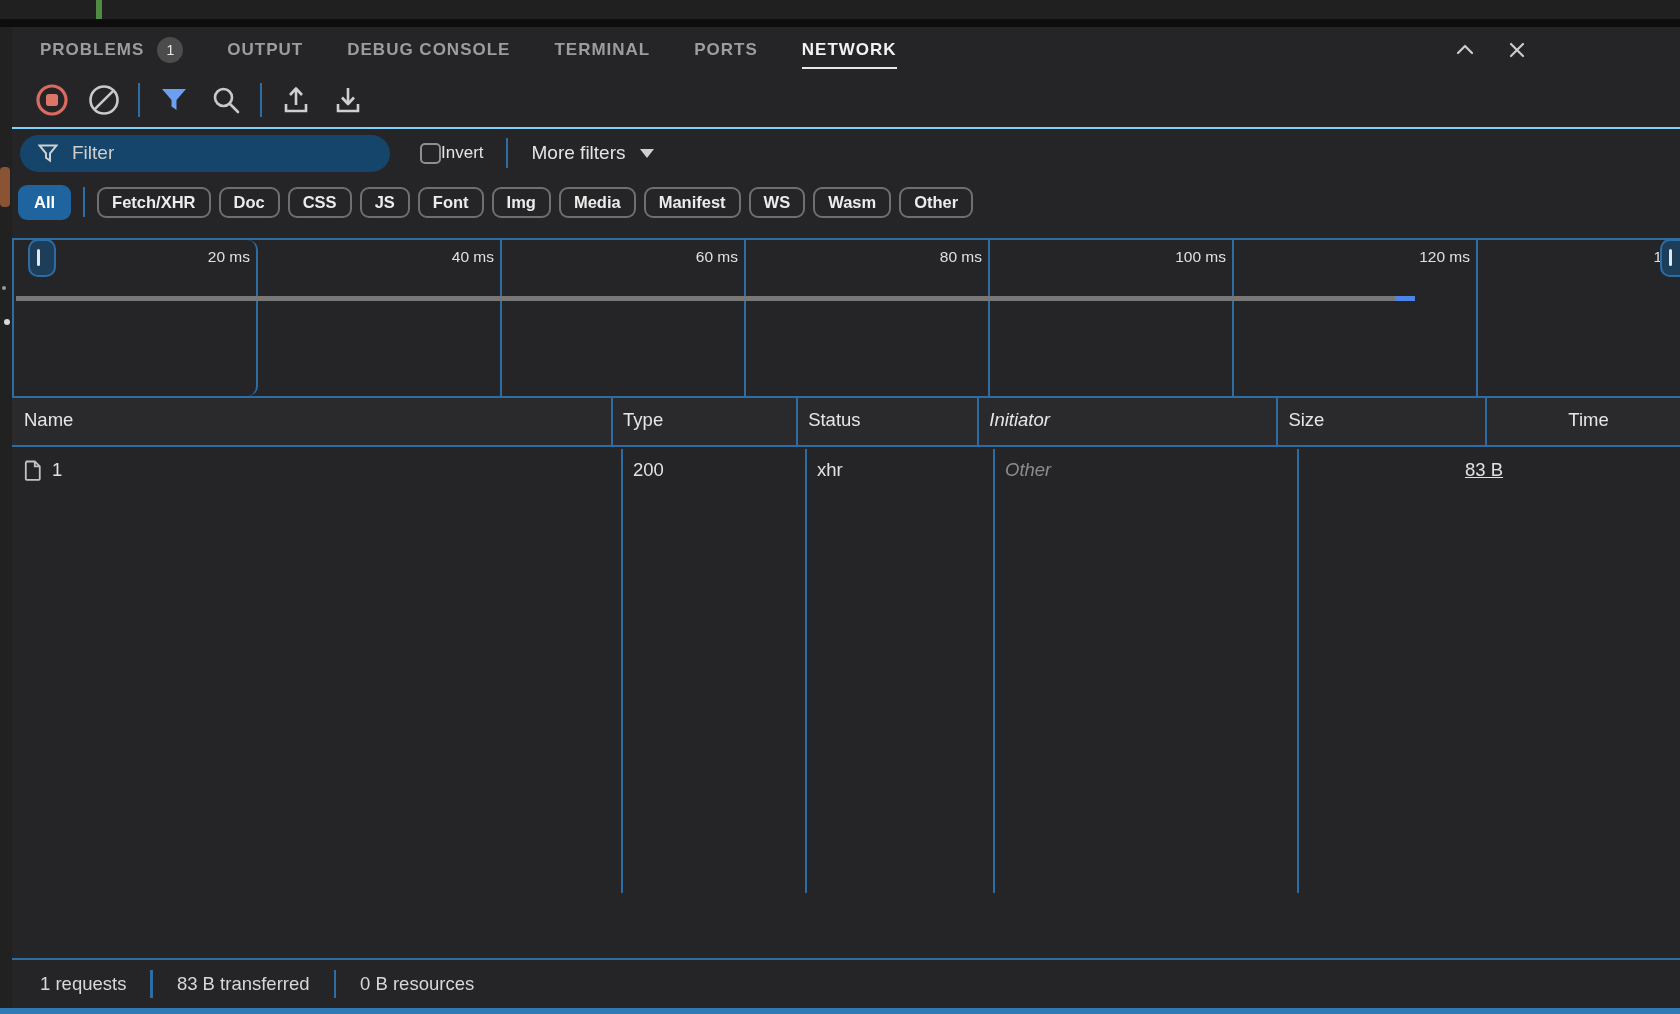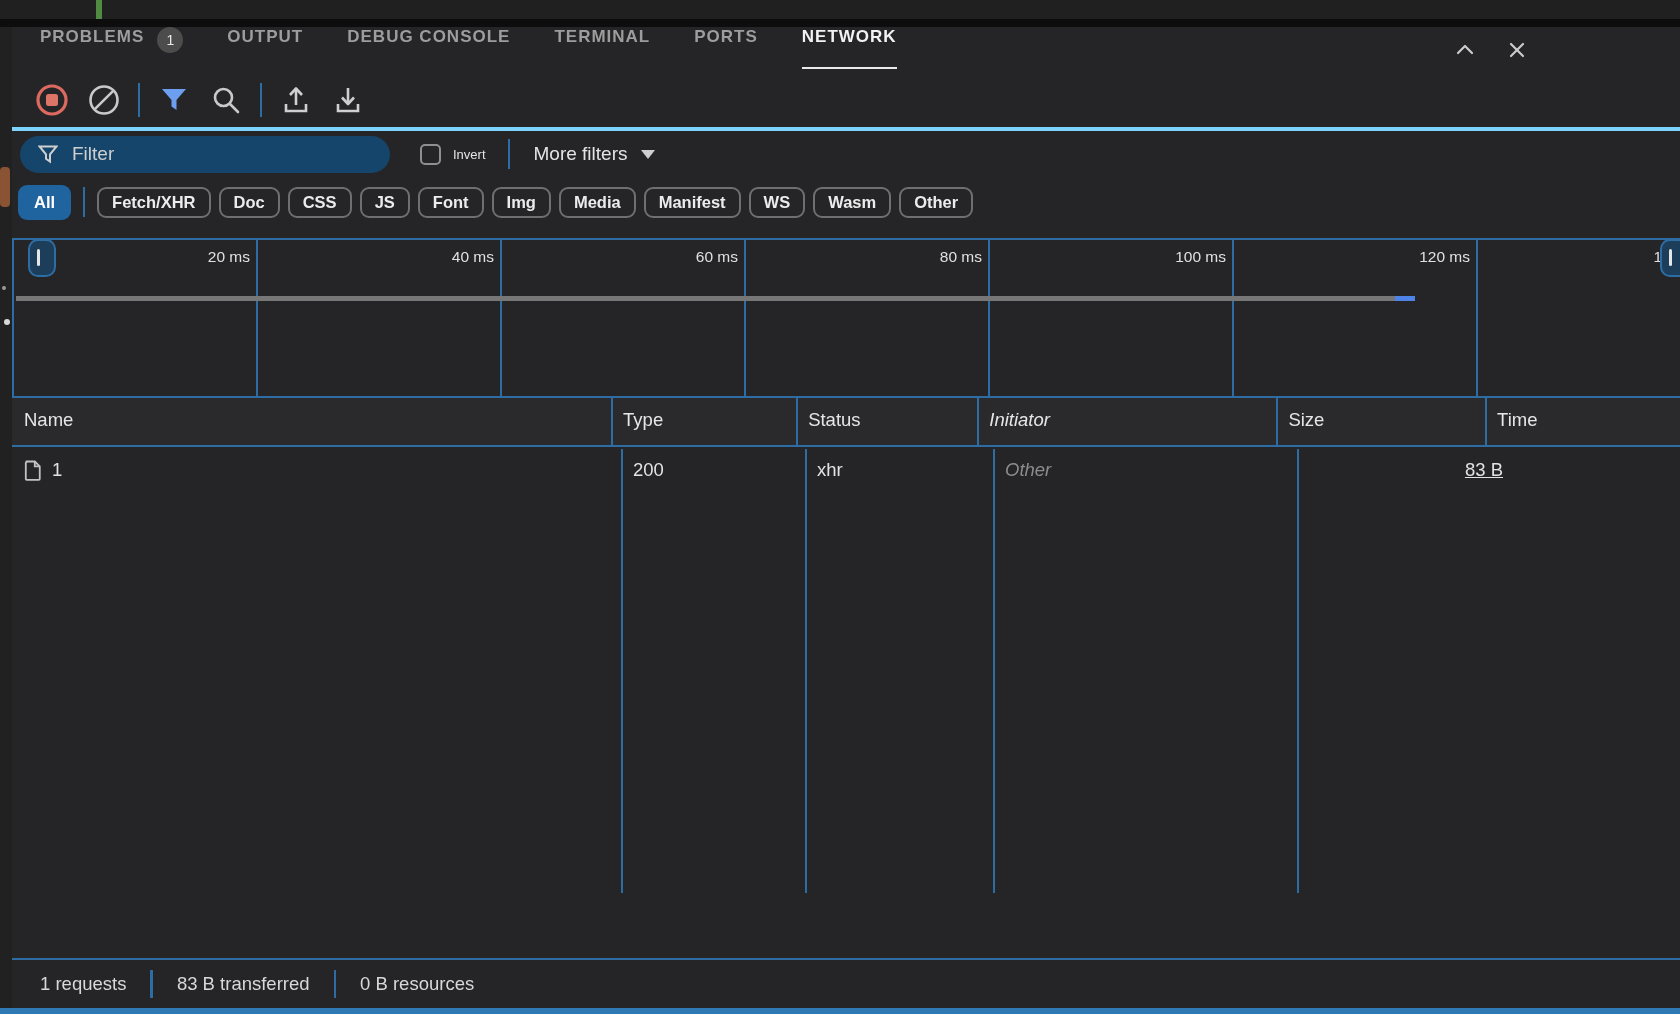--- a/index.html
+++ b/index.html
@@ -13,72 +13,72 @@
   .code-inner{ position:absolute; top:-7px; left:0; white-space:pre; font-family:"DejaVu Sans Mono", monospace; font-size:21px; line-height:26px; }
   .gutter-bar{ position:absolute; left:96px; top:0; width:6px; height:19px; background:#4f8b43; }
   .shadow-band{ position:absolute; left:0; top:19px; width:1680px; height:8px; background:#0d0d0d; }
   
   .left-strip{ position:absolute; left:0; top:27px; width:12px; height:981px; background:#212122; }
   .ruler-mark{ position:absolute; left:0; top:140px; width:10px; height:40px; border-radius:4px; background:#8a5434; }
   .dot-gray{ position:absolute; left:2px; top:259px; width:4px; height:4px; border-radius:50%; background:#9a9a9a; }
   .dot-white{ position:absolute; left:4px; top:292px; width:6px; height:6px; border-radius:50%; background:#d9d9d9; }
   
   .tabbar{ position:absolute; left:12px; top:27px; right:0; height:45px; display:flex; align-items:center; padding-left:28px; }
-  .tab{ position:relative; height:100%; display:flex; gap:13px; margin-right:44px;
+  .tab{ position:relative; height:100%; display:flex; align-items:center; gap:13px; margin-right:44px;
         font-size:17px; font-weight:600; letter-spacing:1px; color:#9d9d9d; cursor:pointer; }
   .tab.active{ color:#f2f2f2; }
   .tab.active::after{ content:""; position:absolute; left:0; right:0; bottom:3px; height:2px; background:#e9e9e9; }
   .badge{ width:26px; height:26px; border-radius:50%; background:#4c4c4c; color:#e8e8e8;
           font-size:14px; font-weight:400; letter-spacing:0; display:flex; align-items:center; justify-content:center; }
   .tabbar-right{ margin-left:auto; display:flex; align-items:center; gap:30px; padding-right:152px; }
   .icon-btn{ display:flex; align-items:center; justify-content:center; cursor:pointer; }
   
   .toolbar{ position:absolute; left:12px; top:72px; right:0; height:55px; display:flex; align-items:center; padding-left:14px; }
   .tool{ width:52px; height:44px; display:flex; align-items:center; justify-content:center; cursor:pointer; }
   .tool-divider{ width:2px; height:34px; background:#2e6da4; margin:0 8px; }
   
-  .filter-row{ position:absolute; left:12px; top:127px; right:0; height:50px; border-top:4px solid #7dd3fc;
+  .filter-row{ position:absolute; left:12px; top:127px; right:0; height:50px; border-top:2px solid #7dd3fc;
                display:flex; align-items:center; }
   .filter-pill{ margin-left:8px; width:370px; height:37px; border-radius:19px; background:#15456a;
                 display:flex; align-items:center; padding-left:18px; gap:14px; }
   .filter-pill-text{ font-size:19px; color:#cfcfcf; }
   .checkbox{ margin-left:30px; width:21px; height:21px; border:2.5px solid #8f8f8f; border-radius:5px; cursor:pointer; }
-  .invert-label{ margin-left:12px; font-size:13px; color:#e4e4e4; }
+  .invert-label{ font-size:17px; color:#e4e4e4; }
   .v-divider{ width:2px; height:30px; background:#2e6da4; margin-left:22px; }
   .more-filters{ margin-left:24px; font-size:19px; color:#e4e4e4; cursor:pointer; }
   .tri-down{ margin-left:14px; width:0; height:0; border-left:7px solid transparent; border-right:7px solid transparent; border-top:9px solid #cfcfcf; cursor:pointer; }
   
   .chips-row{ position:absolute; left:12px; top:179px; right:0; height:46px; display:flex; align-items:center; padding-left:6px; gap:8px; }
   .chip{ border:2px solid #6f6f6f; border-radius:9px; padding:4px 13px; font-size:16.5px; font-weight:600; color:#ececec; cursor:pointer; white-space:nowrap; }
   .chip.selected{ border-color:transparent; background:#1f639f; color:#ffffff; padding:6px 14px; }
   .chip-divider{ width:2px; height:30px; background:#2e6da4; margin:0 4px; }
   
   .timeline{ position:absolute; left:12px; top:238px; width:1668px; height:160px;
              border-top:2px solid #2e6da4; border-bottom:2px solid #2e6da4; border-left:2px solid #2e6da4;
              display:flex; overflow:hidden; }
   .tl-col{ height:100%; border-right:2px solid #2e6da4; font-size:15.5px; color:#e0e0e0;
            text-align:right; padding:8px 6px 0 0; }
-  .tl-col.w0{ width:244px; } .tl-col.w{ width:244px; }
+  .tl-col.w0{ width:244px;border-radius:10px; } .tl-col.w{ width:244px; }
   .tl-col.last{ flex:1; border-right:none; padding-right:18px; }
   .tl-handle{ position:absolute; top:-1px; width:28px; height:38px; border:2.5px solid #2e6da4; border-radius:10px;
               background:#1d3e5a; cursor:ew-resize; }
   .tl-handle .grip{ position:absolute; left:7px; top:8px; width:3px; height:17px; border-radius:2px; background:#e6e6e6; }
   .tl-handle.left{ left:14px; } .tl-handle.right{ right:-8px; }
   .wf-gray{ position:absolute; left:2px; top:56px; width:1379px; height:5px; background:#777777; }
   .wf-blue{ position:absolute; left:1381px; top:56px; width:20px; height:5px; background:#4e83e8; }
   
   .thead{ position:absolute; left:12px; top:398px; width:1668px; height:49px; background:#2a2a2c;
           border-bottom:2px solid #2e6da4; display:flex; font-size:18.5px; color:#e6e6e6; }
   .th{ padding-top:11px; padding-left:10px; border-right:2px solid #2e6da4; }
   .th:first-child{ padding-left:12px; } .th:last-child{ border-right:none; }
   .tbody{ position:absolute; left:12px; top:449px; width:1668px; height:444px; display:flex; font-size:18.5px; color:#e2e2e2; }
   .td-col{ height:100%; border-right:2px solid #2e6da4; padding-top:10px; }
   .td-col:last-child{ border-right:none; }
   .c-name{ width:611px; } .c-status{ width:184px; } .c-type{ width:188px; }
-  .c-initiator{ width:304px;font-style:italic; } .c-size{ width:212px; } .c-time{ width:196px; }
+  .c-initiator{ width:304px;font-style:italic; } .c-size{ width:212px; } .c-time{ width:196px;text-align:center; }
   .td-col.c-name{ display:flex; align-items:flex-start; gap:10px; padding-left:12px; cursor:pointer; }
   .td-col.c-status,.td-col.c-type,.td-col.c-initiator{ padding-left:10px; }
   .td-col.c-initiator{ color:#8c8c8c; }
   .td-col.c-size{ text-align:right; padding-right:8px;text-decoration:underline; }
   .td-col.c-time{ text-align:right; padding-right:20px; }
   .doc-ico{ margin-top:1px; }
   
   .statusbar{ position:absolute; left:12px; top:958px; right:0; height:50px; border-top:2px solid #2e6da4;
               display:flex; align-items:center; padding-left:28px; font-size:18.5px; color:#d8d8d8; }
   .sb-divider{ width:2.5px; height:28px; background:#2e6da4; margin:0 24px; }

